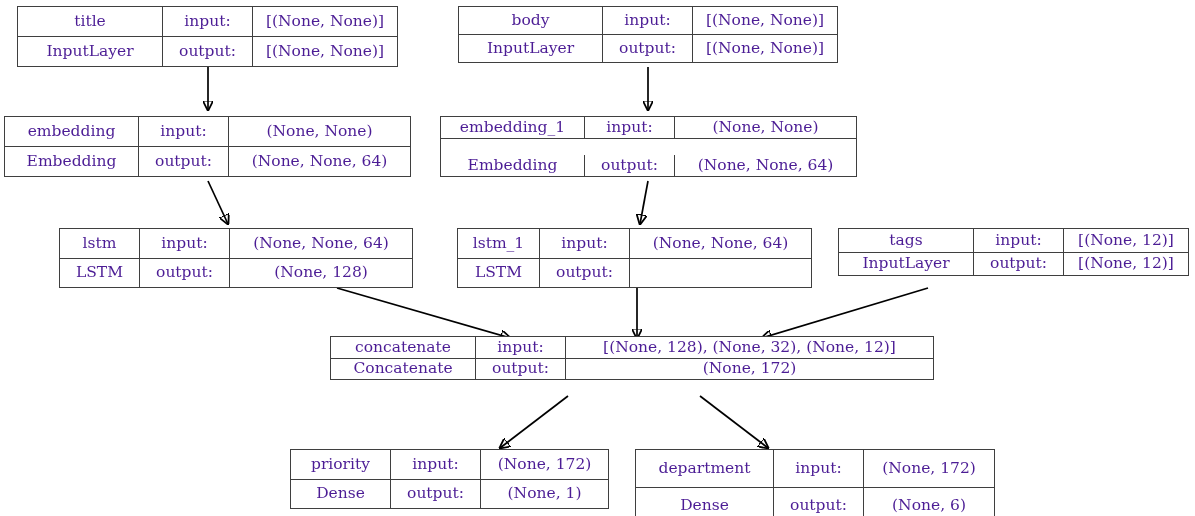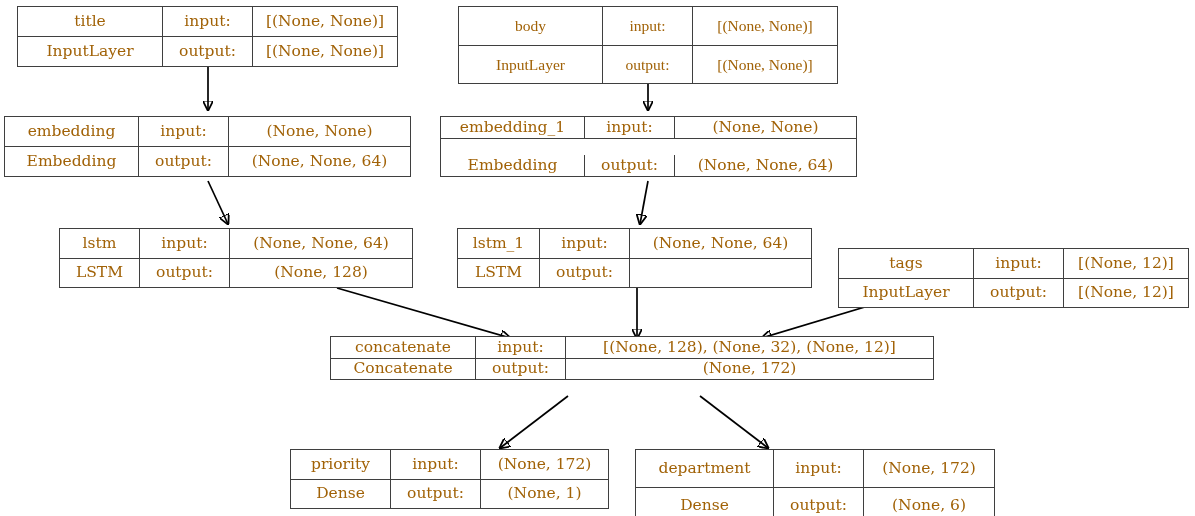--- a/index.html
+++ b/index.html
@@ -31,21 +31,21 @@
   }
   .node .row.top {
     border-bottom: 1.6px solid #3f3f3f;
   }
   .node .cell {
     display: flex;
     align-items: center;
     justify-content: center;
     box-sizing: border-box;
     font-size: 15.5px;
-    color: #a16207;
+    color: #4c1d95;
     line-height: 1;
     white-space: nowrap;
     padding: 0 6px;
     overflow: hidden;
   }
   .node .cell.c-name {
     border-right: 1.6px solid #3f3f3f;
   }
   .node .cell.c-label {
     border-right: 1.6px solid #3f3f3f;
@@ -98,21 +98,21 @@
       <div class="cell c-label" style="width:90px;">input:</div>
       <div class="cell c-shape">[(None, None)]</div>
     </div>
     <div class="row">
       <div class="cell c-name" style="width:145px;">InputLayer</div>
       <div class="cell c-label" style="width:90px;">output:</div>
       <div class="cell c-shape">[(None, None)]</div>
     </div>
   </div>
 
-  <div class="node" style="left:458px; top:6px; width:380px; height:78px;font-family:Liberation Serif, serif;">
+  <div class="node" style="left:458px; top:6px; width:380px; height:57px;">
     <div class="row top">
       <div class="cell c-name" style="width:144px;">body</div>
       <div class="cell c-label" style="width:90px;">input:</div>
       <div class="cell c-shape">[(None, None)]</div>
     </div>
     <div class="row">
       <div class="cell c-name" style="width:144px;">InputLayer</div>
       <div class="cell c-label" style="width:90px;">output:</div>
       <div class="cell c-shape">[(None, None)]</div>
     </div>
@@ -162,21 +162,21 @@
       <div class="cell c-name" style="width:82px;">lstm_1</div>
       <div class="cell c-label" style="width:90px;">input:</div>
       <div class="cell c-shape">(None, None, 64)</div>
     </div>
     <div class="row">
       <div class="cell c-name" style="width:82px;">LSTM</div>
       <div class="cell c-label" style="width:90px;">output:</div>
     </div>
   </div>
 
-  <div class="node" style="left:838px; top:228px; width:351px; height:60px;margin-top:20px;">
+  <div class="node" style="left:838px; top:228px; width:351px; height:48px;">
     <div class="row top">
       <div class="cell c-name" style="width:135px;">tags</div>
       <div class="cell c-label" style="width:90px;">input:</div>
       <div class="cell c-shape">[(None, 12)]</div>
     </div>
     <div class="row">
       <div class="cell c-name" style="width:135px;">InputLayer</div>
       <div class="cell c-label" style="width:90px;">output:</div>
       <div class="cell c-shape">[(None, 12)]</div>
     </div>

